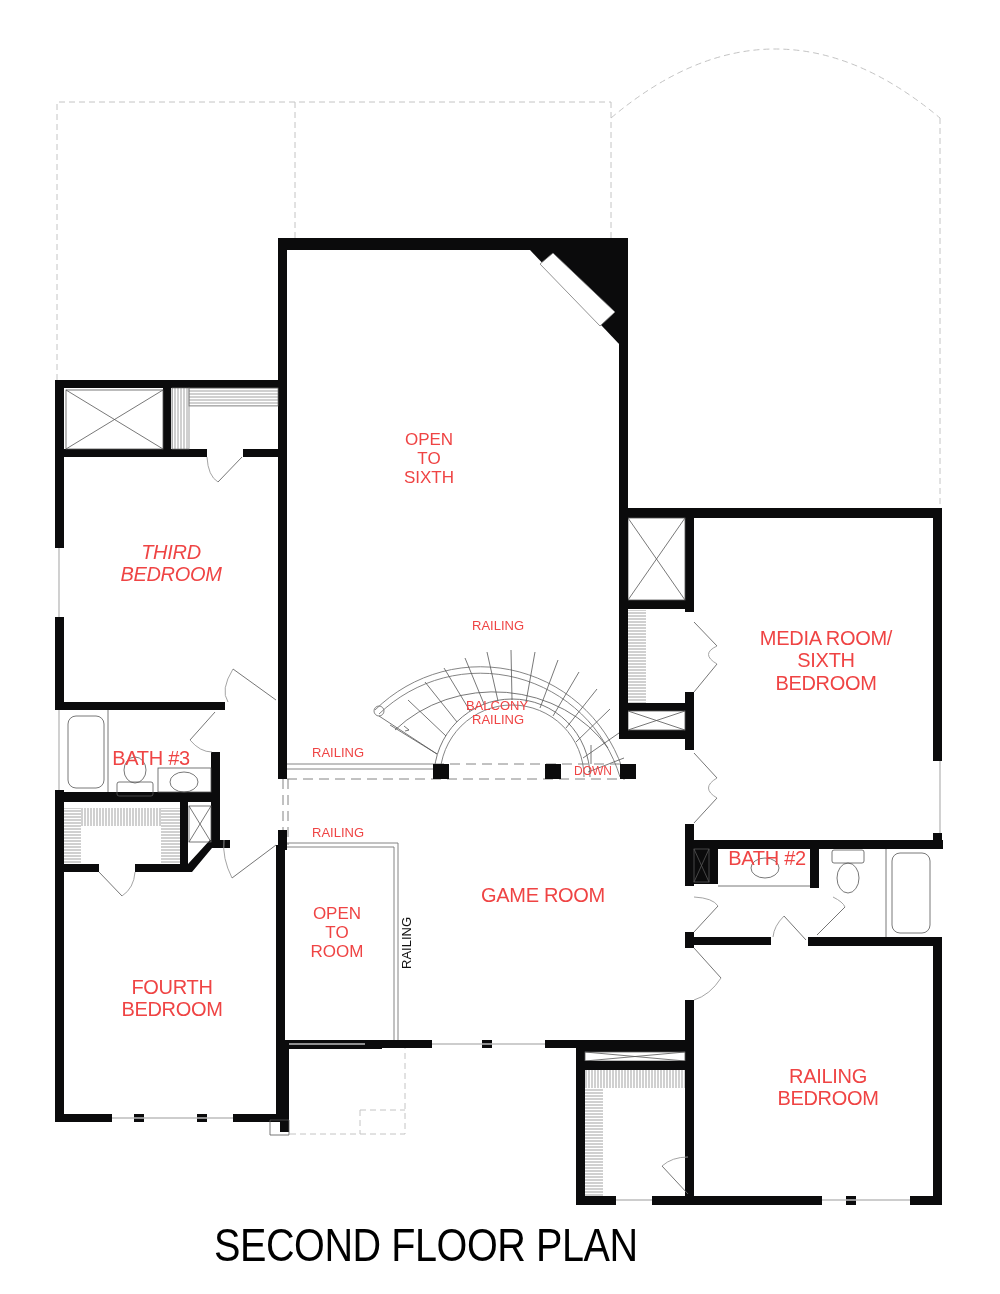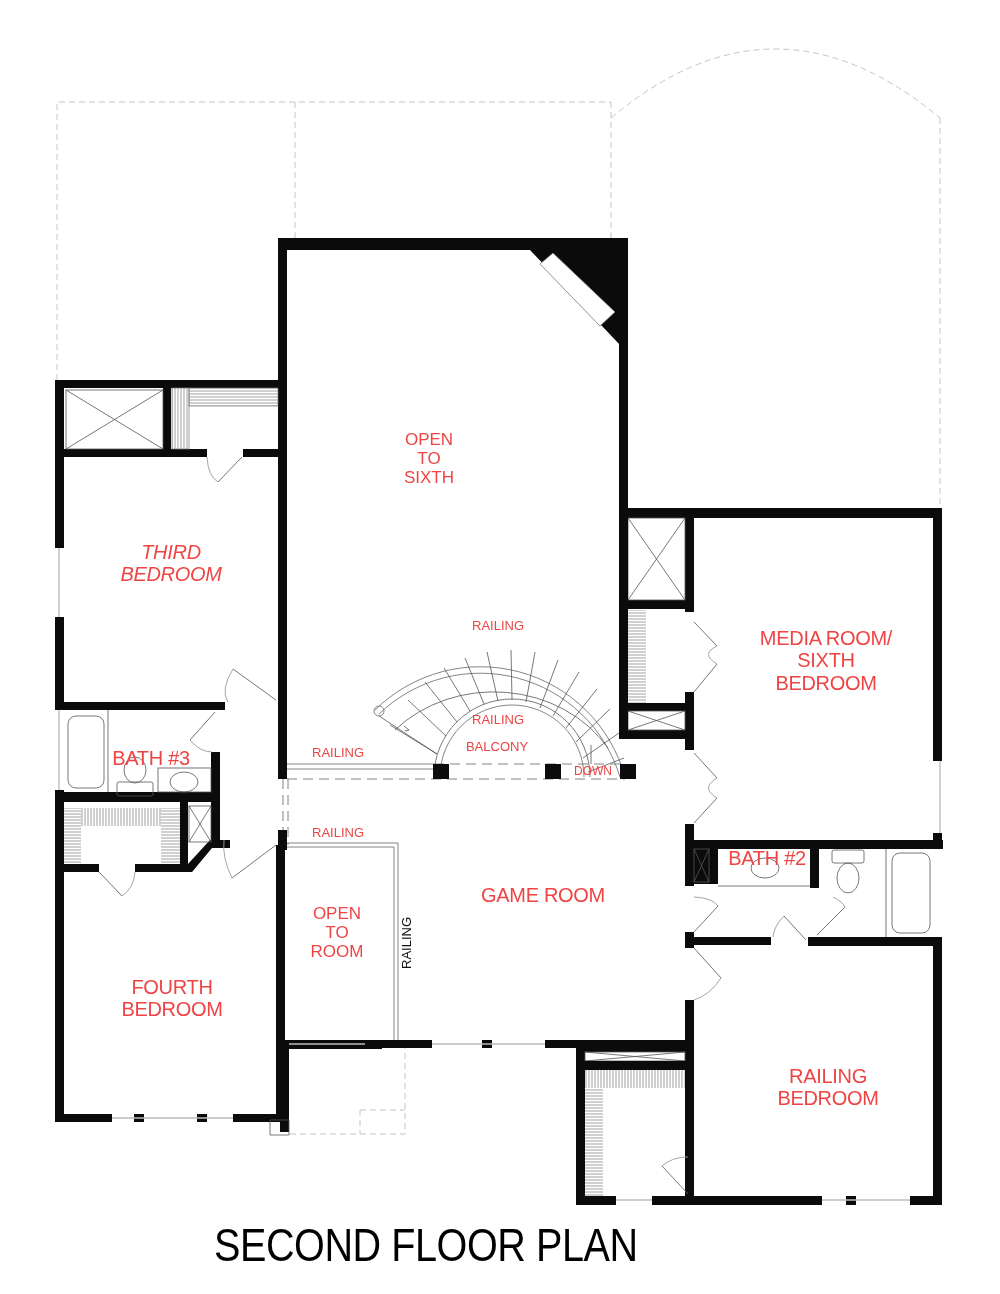--- a/index.html
+++ b/index.html
@@ -274,19 +274,19 @@
 
 <div class="lbl room" style="left:767px; top:847px;">BATH #2</div>
 
 <div class="lbl room" style="left:828px; top:1065px;">
   <div>RAILING</div>
   <div>BEDROOM</div>
 </div>
 
 <div class="lbl small" style="left:498px; top:619px;">RAILING</div>
 <div class="lbl small" style="left:498px; top:713px;">RAILING</div>
-<div class="lbl small" style="left:497px; top:740px;">BALCONY</div>
+<div class="lbl small" style="left:497px; top:699px;">BALCONY</div>
 <div class="lbl small" style="left:593px; top:765px; font-size:12px;">DOWN</div>
 <div class="lbl small" style="left:338px; top:746px;">RAILING</div>
 <div class="lbl small" style="left:338px; top:826px;">RAILING</div>
 <div class="vert" style="left:399px; top:969px;">RAILING</div>
 
 <div class="title">SECOND FLOOR PLAN</div>
 
 </body></html>

